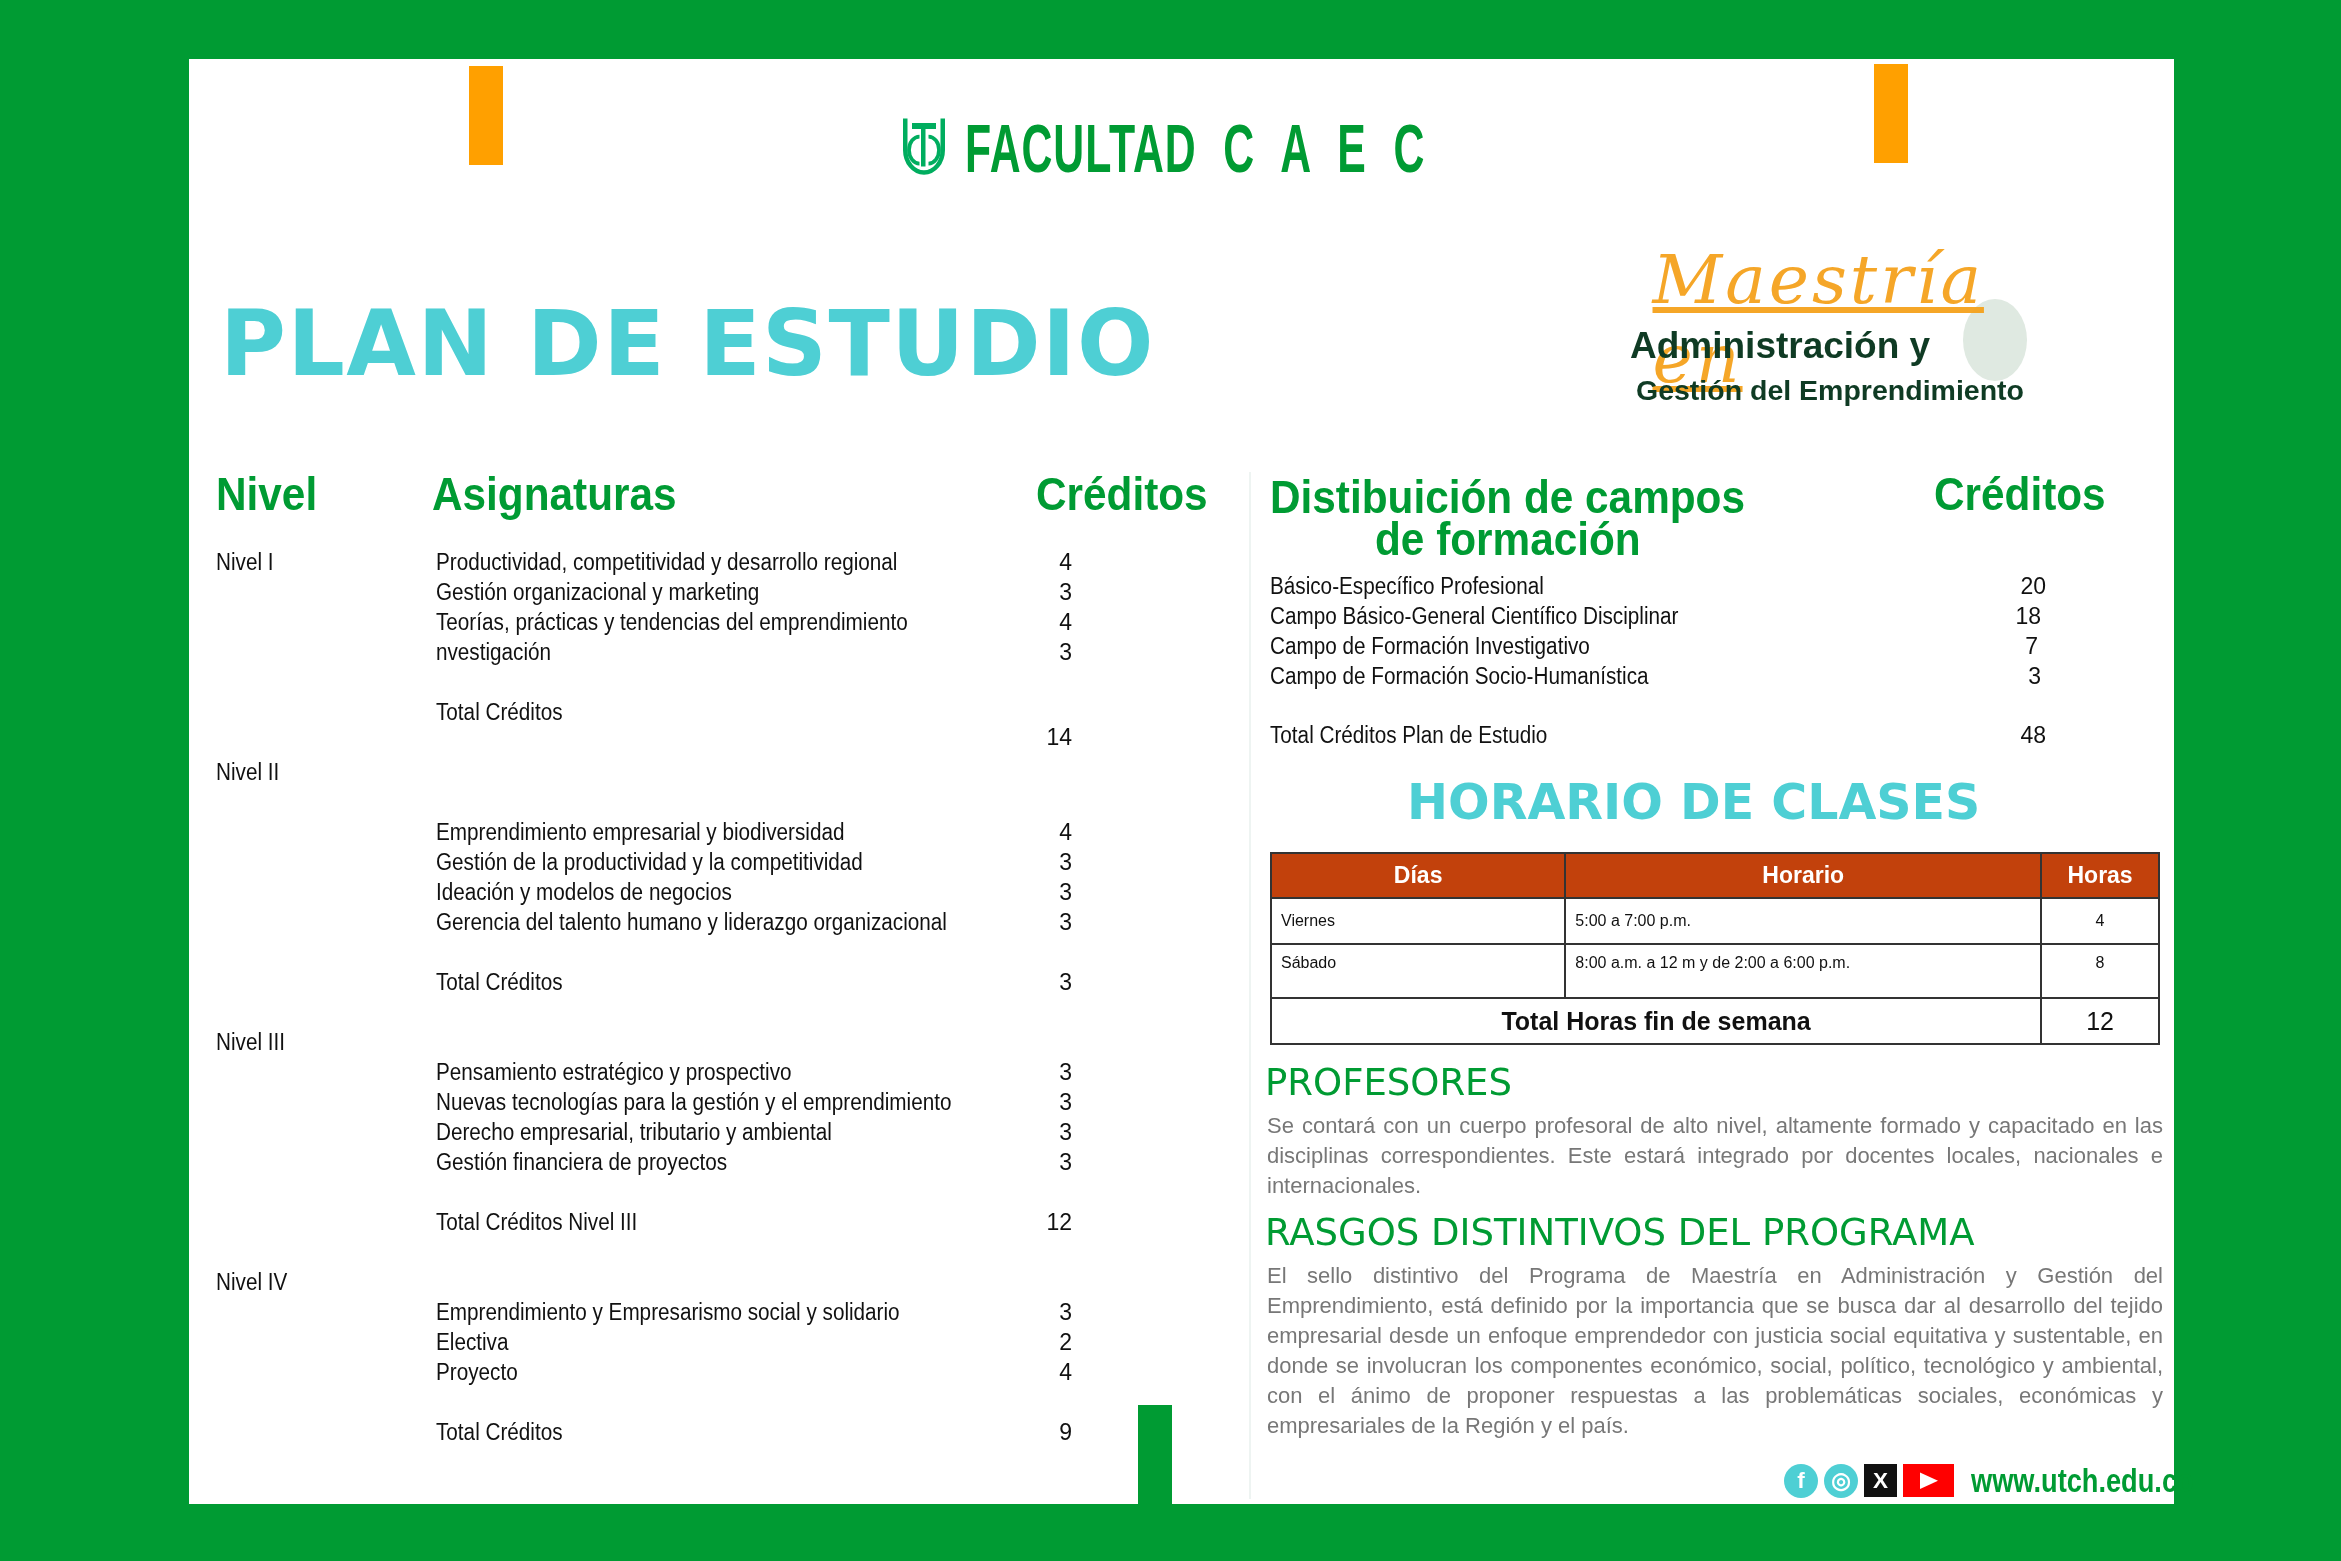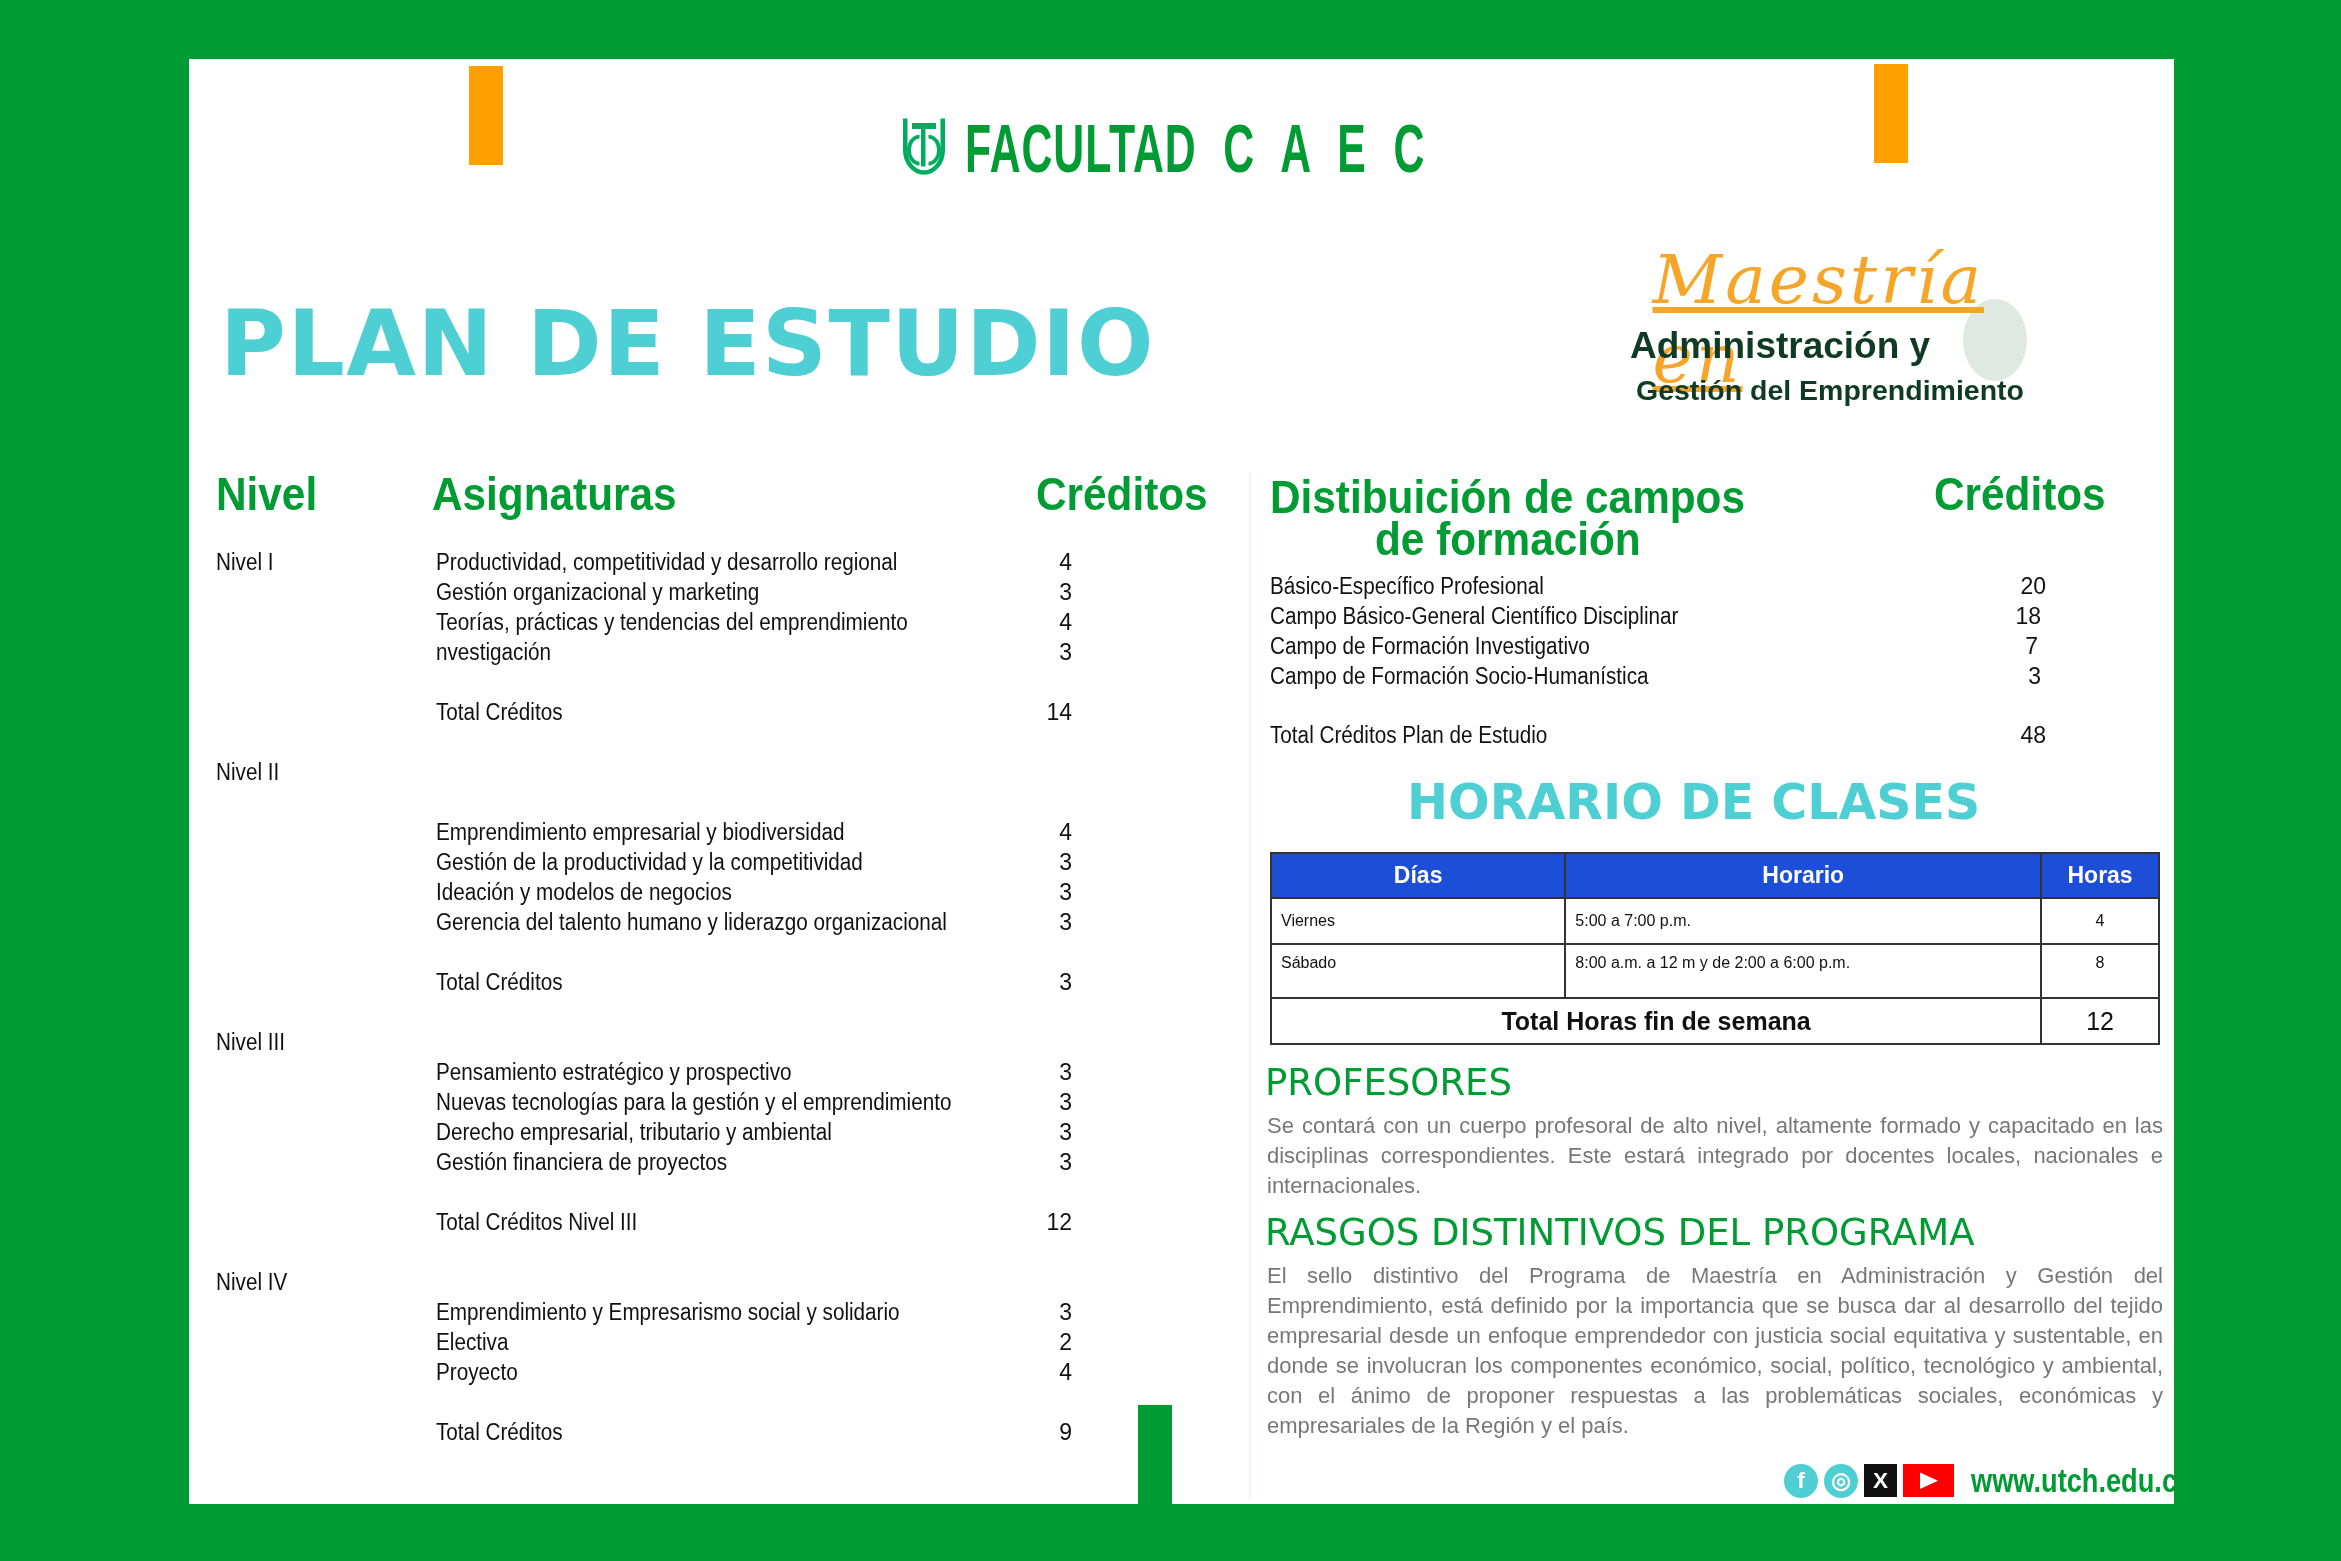--- a/index.html
+++ b/index.html
@@ -25,21 +25,21 @@
 
   .col-head { position: absolute; font-family: "Liberation Sans", sans-serif; font-weight: 700; font-size: 46px; color: #009b33; transform: scaleX(0.92); transform-origin: left top; white-space: nowrap; }
 
   .plan-text { position: absolute; font-size: 23px; color: #111; white-space: nowrap; font-family: "Liberation Sans", sans-serif; transform: scaleX(0.9); transform-origin: left top; }
   .num { position: absolute; font-size: 23px; color: #111; text-align: right; width: 45px; font-family: "Liberation Sans", sans-serif; }
 
   .horario-title { position: absolute; left: 1407px; top: 774px; font-size: 49px; font-weight: 900; color: #4ecfd4; font-family: "DejaVu Sans", sans-serif; }
 
   table.sched { position: absolute; left: 1270px; top: 852px; width: 890px; border-collapse: collapse; font-family: "Liberation Sans", sans-serif; }
   table.sched th, table.sched td { border: 2.2px solid #333; }
-  table.sched th { background: #1d4ed8; color: #fff; font-size: 23px; font-weight: 700; height: 45px; }
+  table.sched th { background: #c2410c; color: #fff; font-size: 23px; font-weight: 700; height: 45px; }
   table.sched td { font-size: 16px; color: #111; height: 46px; padding-left: 9px; }
   table.sched td.center { text-align: center; padding-left: 0; }
   table.sched tr.tall td { height: 54px; vertical-align: top; padding-top: 9px; }
   table.sched tr.total td { font-weight: 700; font-size: 25px; height: 46px; }
   table.sched tr.total td.total-val { font-weight: 400; }
 
   .section-h { position: absolute; font-size: 37px; color: #009b33; font-family: "DejaVu Sans", sans-serif; white-space: nowrap; }
   .para { position: absolute; left: 1267px; width: 896px; font-size: 22px; line-height: 30px; color: #777; text-align: justify; font-family: "Liberation Sans", sans-serif; }
 
   .footer { position: absolute; left: 1784px; top: 1461px; display: flex; align-items: center; gap: 6px; }
@@ -86,21 +86,21 @@
 <div class="plan-text" style="left:216px;top:549px;">Nivel I</div>
 <div class="plan-text" style="left:436px;top:549px;">Productividad, competitividad y desarrollo regional</div>
 <div class="num" style="left:1027px;top:549px;">4</div>
 <div class="plan-text" style="left:436px;top:579px;">Gestión organizacional y marketing</div>
 <div class="num" style="left:1027px;top:579px;">3</div>
 <div class="plan-text" style="left:436px;top:609px;">Teorías, prácticas y tendencias del emprendimiento</div>
 <div class="num" style="left:1027px;top:609px;">4</div>
 <div class="plan-text" style="left:436px;top:639px;">nvestigación</div>
 <div class="num" style="left:1027px;top:639px;">3</div>
 <div class="plan-text" style="left:436px;top:699px;">Total Créditos</div>
-<div class="num" style="left:1027px;top:699px;">14</div>
+<div class="num" style="left:1027px;top:724px;">14</div>
 
 <div class="plan-text" style="left:216px;top:759px;">Nivel II</div>
 <div class="plan-text" style="left:436px;top:819px;">Emprendimiento empresarial y biodiversidad</div>
 <div class="num" style="left:1027px;top:819px;">4</div>
 <div class="plan-text" style="left:436px;top:849px;">Gestión de la productividad y la competitividad</div>
 <div class="num" style="left:1027px;top:849px;">3</div>
 <div class="plan-text" style="left:436px;top:879px;">Ideación y modelos de negocios</div>
 <div class="num" style="left:1027px;top:879px;">3</div>
 <div class="plan-text" style="left:436px;top:909px;">Gerencia del talento humano y liderazgo organizacional</div>
 <div class="num" style="left:1027px;top:909px;">3</div>

